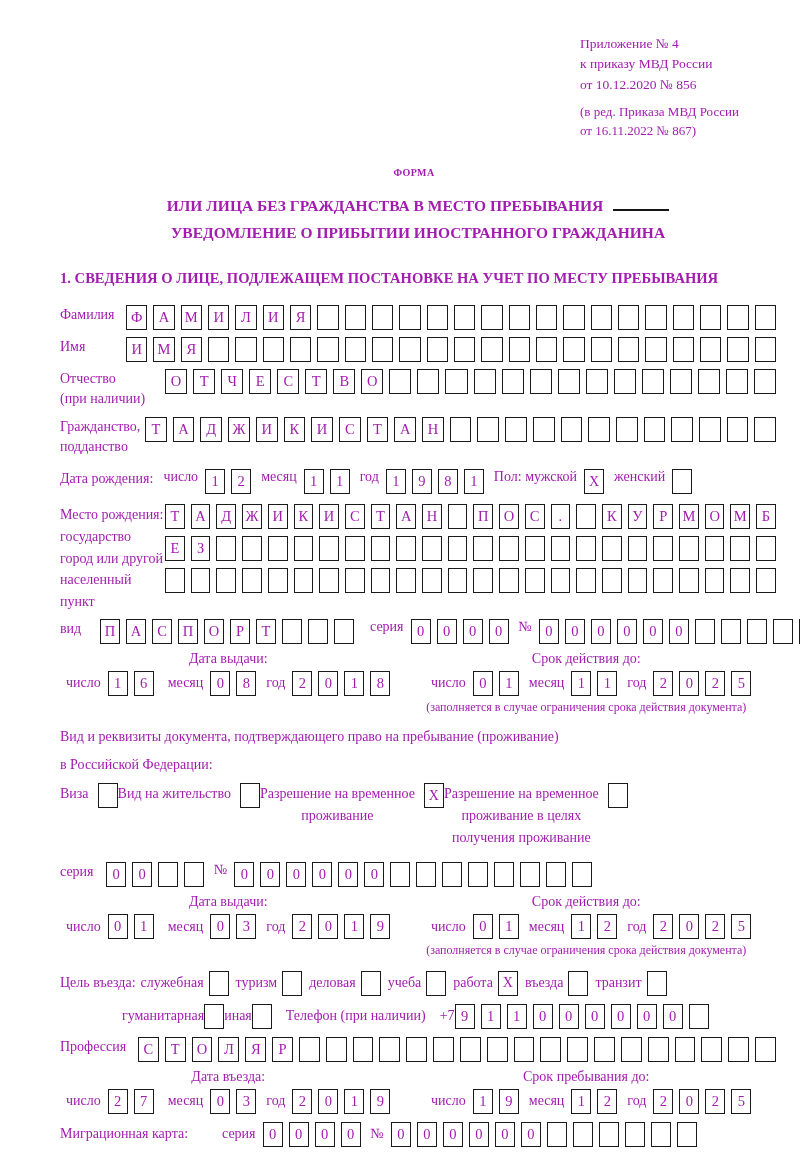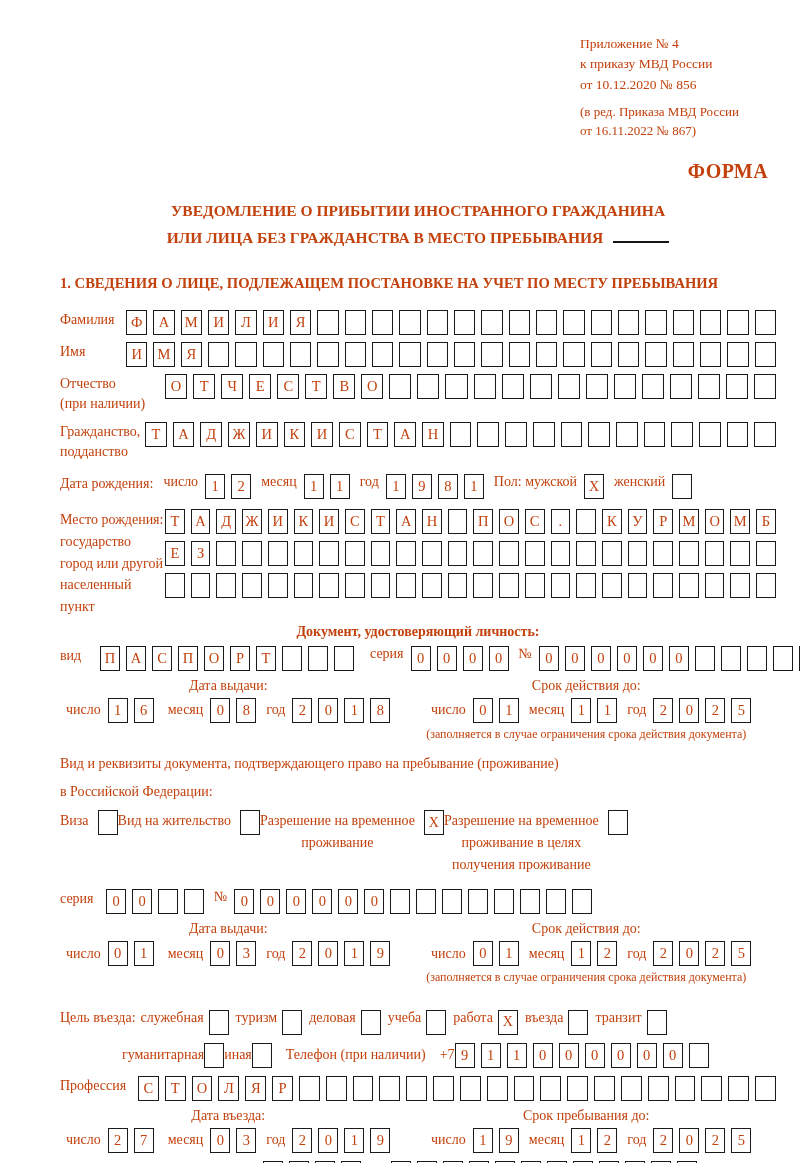--- a/index.html
+++ b/index.html
@@ -1,26 +1,26 @@
 <!DOCTYPE html>
 <html><head>
 <meta charset="utf-8">
 <style>
   * { box-sizing: border-box; }
   html, body { margin: 0; padding: 0; background: #ffffff; }
   .page {
     width: 800px; height: 1163px;
     padding: 34px 24px 20px 60px;
     font-family: "Liberation Serif", "DejaVu Serif", serif;
-    color: #c2410c; background: #ffffff;
+    color: #a21caf; background: #ffffff;
     position: relative; overflow: hidden;
   }
   .appendix { margin-left: auto; width: 196px; font-size: 13.5px; line-height: 1.5; }
   .amend { margin-top: 7px; font-size: 13px; line-height: 1.5; }
-  .forma { text-align: right; font-weight: bold; font-size: 20px; margin-top: 19px; padding-right: 8px; letter-spacing: 0.4px; }
+  .forma { text-align: center; font-weight: bold; font-size: 10px; margin-top: 26px; padding-right: 8px; letter-spacing: 0.4px; }
   .title { text-align: center; font-weight: bold; font-size: 15.5px; margin-top: 14px; line-height: 1.75; }
   .blank { display: inline-block; width: 56px; border-bottom: 2px solid #151515; margin-left: 10px; vertical-align: baseline; }
   .sec-heading { font-weight: bold; font-size: 14.6px; margin-top: 24px; margin-bottom: 18px; }
 
   .row { display: flex; align-items: flex-start; margin-bottom: 7px; }
   .row.top { align-items: flex-start; }
   .rlabel { font-size: 14px; flex: none; line-height: 1.45; }
   .w66 { width: 66px; } .w105 { width: 105px; } .w85 { width: 85px; }
   .sub { font-size: 14px; flex: none; margin: 0 7px 0 10px; }
   .sub.first { margin-left: 6px; }
@@ -51,21 +51,21 @@
   .dates { display: grid; grid-template-columns: 47% 53%; margin-bottom: 4px; margin-top: 6px; }
   .dh { text-align: center; font-size: 14px; margin-bottom: 4px; }
   .dline { display: flex; align-items: center; }
   .note { font-size: 12px; text-align: center; margin-top: 4px; line-height: 1.3; }
 
   .intro { font-size: 14px; line-height: 2.0; margin-top: 8px; }
   .permits { display: flex; align-items: flex-start; justify-content: flex-start; margin: 4px 0 14px; }
   .opt { display: flex; align-items: flex-start; gap: 9px; }
   .olabel { font-size: 14px; line-height: 1.55; text-align: center; }
 
-  .purpose-row { display: flex; align-items: flex-start; gap: 5px; font-size: 14px; margin: 24px 0 8px; }
+  .purpose-row { display: flex; align-items: center; gap: 5px; font-size: 14px; margin: 12px 0 8px; }
   .purpose-row .box { margin-right: 2px; }
   .purpose2-row { display: flex; align-items: center; gap: 0; font-size: 14px; margin: 8px 0 8px; padding-left: 62px; }
   .gap20 { width: 14px; flex: none; }
 
   .mig-row { display: flex; align-items: center; margin-bottom: 8px; }
 </style>
 </head>
 <body>
 
 <div class="page">
@@ -76,22 +76,22 @@
     <div>от 10.12.2020 № 856</div>
     <div class="amend">
       <div>(в ред. Приказа МВД России</div>
       <div>от 16.11.2022 № 867)</div>
     </div>
   </div>
 
   <div class="forma">ФОРМА</div>
 
   <div class="title">
+    <div><span>ИЛИ ЛИЦА БЕЗ ГРАЖДАНСТВА В МЕСТО ПРЕБЫВАНИЯ</span><span class="blank"></span></div>
     <div>УВЕДОМЛЕНИЕ О ПРИБЫТИИ ИНОСТРАННОГО ГРАЖДАНИНА</div>
-    <div><span>ИЛИ ЛИЦА БЕЗ ГРАЖДАНСТВА В МЕСТО ПРЕБЫВАНИЯ</span><span class="blank"></span></div>
   </div>
 
   <div class="sec-heading">1. СВЕДЕНИЯ О ЛИЦЕ, ПОДЛЕЖАЩЕМ ПОСТАНОВКЕ НА УЧЕТ ПО МЕСТУ ПРЕБЫВАНИЯ</div>
 
   <div class="row">
     <span class="rlabel w66">Фамилия</span>
     <span class="cells">
         <span class="cell">Ф</span>
         <span class="cell">А</span>
         <span class="cell">М</span>
@@ -319,21 +319,20 @@
           <span class="cell"></span>
           <span class="cell"></span>
           <span class="cell"></span>
           <span class="cell"></span>
           <span class="cell"></span>
           <span class="cell"></span>
         </span>
     </div>
   </div>
 
-  <div class="center-heading">Документ, удостоверяющий личность:</div>
 
   <div class="row">
     <span class="rlabel" style="width:40px;">вид</span>
     <span class="cells fixed">
         <span class="cell">П</span>
         <span class="cell">А</span>
         <span class="cell">С</span>
         <span class="cell">П</span>
         <span class="cell">О</span>
         <span class="cell">Р</span>

